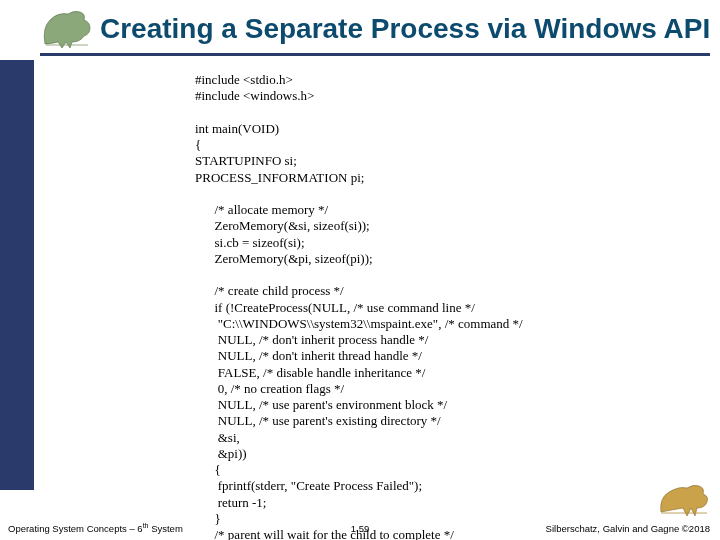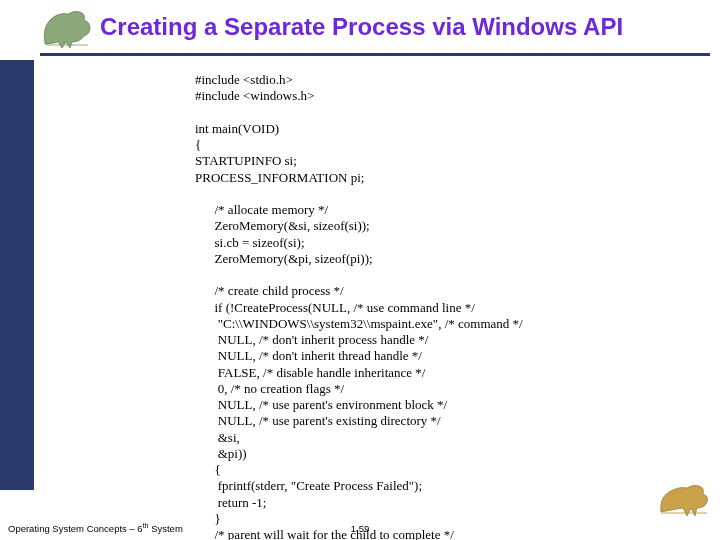--- a/index.html
+++ b/index.html
@@ -30,23 +30,23 @@
     position: absolute;
     left: 0;
     top: 0;
     width: 55px;
     height: 42px;
   }
   .title {
     position: absolute;
     left: 60px;
     top: 5px;
-    font-size: 24px;
+    font-size: 28px;
     font-weight: bold;
-    color: #6d28d9;
+    color: #0c4a6e;
     white-space: nowrap;
   }
   .hr {
     position: absolute;
     left: 40px;
     top: 53px;
     width: 670px;
     height: 3px;
     background: #2a3a6b;
   }
@@ -152,13 +152,14 @@
 <svg class="dino-right" viewBox="0 0 55 38">
   <path d="M4 32 Q2 18 12 12 Q22 6 30 8 Q36 4 42 6 Q48 8 46 14 Q52 16 50 22 Q48 28 40 28 L38 36 L34 28 L30 36 L26 28 Q14 30 4 32 Z" fill="#c9a24a" stroke="#8a6a2a" stroke-width="0.6"></path>
   <path d="M4 33 L50 33" stroke="#b08a3a" stroke-width="0.8"></path>
 </svg>
 
 <div class="footer">
   <span class="footer-left">
     <span>Operating System Concepts – 6</span><sup>th</sup><span> System</span>
   </span>
   <span class="footer-center">1.59</span>
+  <span class="footer-right">Silberschatz, Galvin and Gagne ©2018</span>
 </div>
 
 </body></html>

